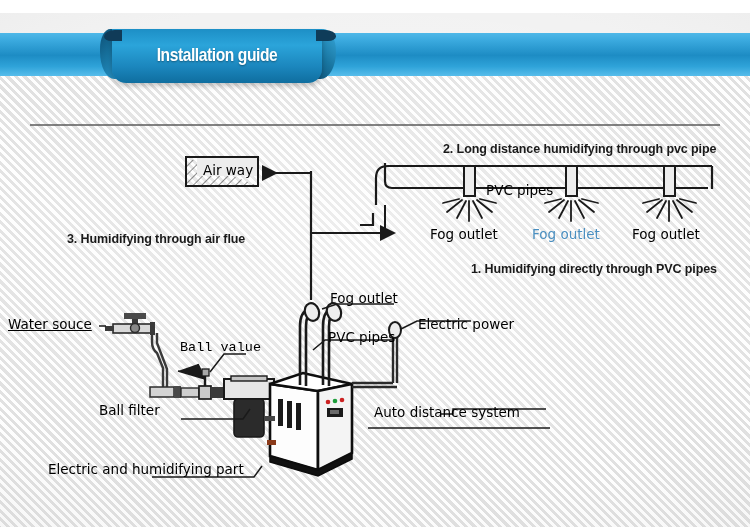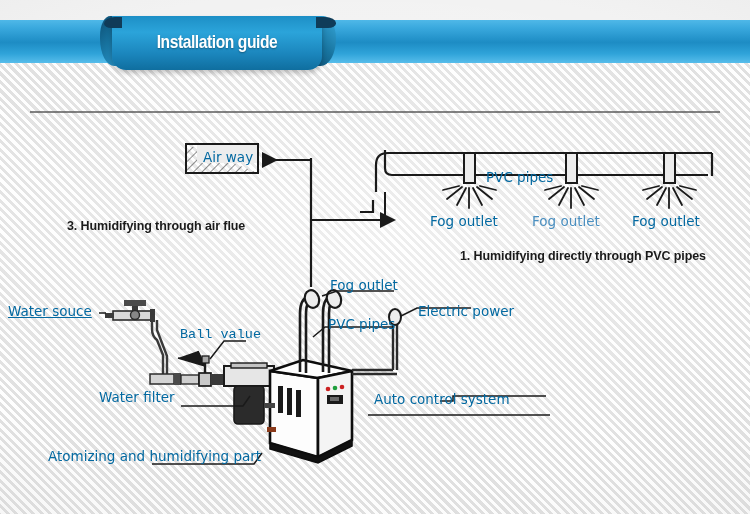--- a/index.html
+++ b/index.html
@@ -10,20 +10,21 @@
   }
   body {
     font-family: "Liberation Sans", sans-serif;
   }
   #page {
     position: relative;
     width: 750px;
     height: 514px;
     overflow: hidden;
     background: #f2f2f2;
+    margin-top: 13px;
   }
 
   
   .bg-texture {
     position: absolute;
     left: 0;
     top: 0;
     width: 750px;
     height: 529px;
     background-color: #ededed;
@@ -148,21 +149,21 @@
     font-family: "Liberation Sans", sans-serif;
   }
   .lbl-bold {
     font-weight: bold;
     font-size: 12.5px;
     color: #1a1a1a;
     letter-spacing: -0.1px;
   }
   .lbl-plain {
     font-size: 13.5px;
-    color: #0369a1;
+    color: #000000;
     font-family: "DejaVu Sans", sans-serif;
   }
   .lbl-blue {
     color: #4a8fc0;
   }
 </style>
 </head>
 <body>
 
 <div id="page">
@@ -366,44 +367,45 @@
       <path d="M181,406 L243,406 L250,396"></path>
 
       <path d="M210,359 L224,341 L246,341"></path>
 
       <path d="M152,464 L254,464 L262,453"></path>
 
       <path d="M99,313 L106,313"></path>
     </g>
   </svg>
 
-
-  <div class="lbl lbl-bold" style="left:460px; top:249px;">1. Humidifying directly through PVC pipes</div>
+  <div class="lbl lbl-bold" style="left:443px; top:129px;">2. Long distance humidifying through pvc pipe</div>
+
+  <div class="lbl lbl-bold" style="left:471px; top:249px;">1. Humidifying directly through PVC pipes</div>
 
   <div class="lbl lbl-bold" style="left:67px; top:219px;">3. Humidifying through air flue</div>
 
   <div class="lbl lbl-plain" style="left:203px; top:149px;">Air way</div>
 
   <div class="lbl lbl-plain" style="left:486px; top:169px;">PVC pipes</div>
 
   <div class="lbl lbl-plain" style="left:430px; top:213px;">Fog outlet</div>
 
   <div class="lbl lbl-plain lbl-blue" style="left:532px; top:213px;">Fog outlet</div>
 
   <div class="lbl lbl-plain" style="left:632px; top:213px;">Fog outlet</div>
 
   <div class="lbl lbl-plain" style="left:330px; top:277px;">Fog outlet</div>
 
   <div class="lbl lbl-plain" style="left:328px; top:316px;">PVC pipes</div>
 
   <div class="lbl lbl-plain" style="left:418px; top:303px;">Electric power</div>
 
-  <div class="lbl lbl-plain" style="left:374px; top:391px;">Auto control system</div>
+  <div class="lbl lbl-plain" style="left:374px; top:391px;">Auto distance system</div>
 
   <div class="lbl lbl-plain" style="left:8px; top:303px;text-decoration:underline;">Water souce</div>
 
   <div class="lbl lbl-plain" style="left:180px; top:327px;font-family:Liberation Mono, monospace;">Ball value</div>
 
-  <div class="lbl lbl-plain" style="left:99px; top:389px;">Water filter</div>
-
-  <div class="lbl lbl-plain" style="left:48px; top:448px;">Atomizing and humidifying part</div>
+  <div class="lbl lbl-plain" style="left:99px; top:389px;">Ball filter</div>
+
+  <div class="lbl lbl-plain" style="left:48px; top:448px;">Electric and humidifying part</div>
 
 </div>
 
 </body></html>

